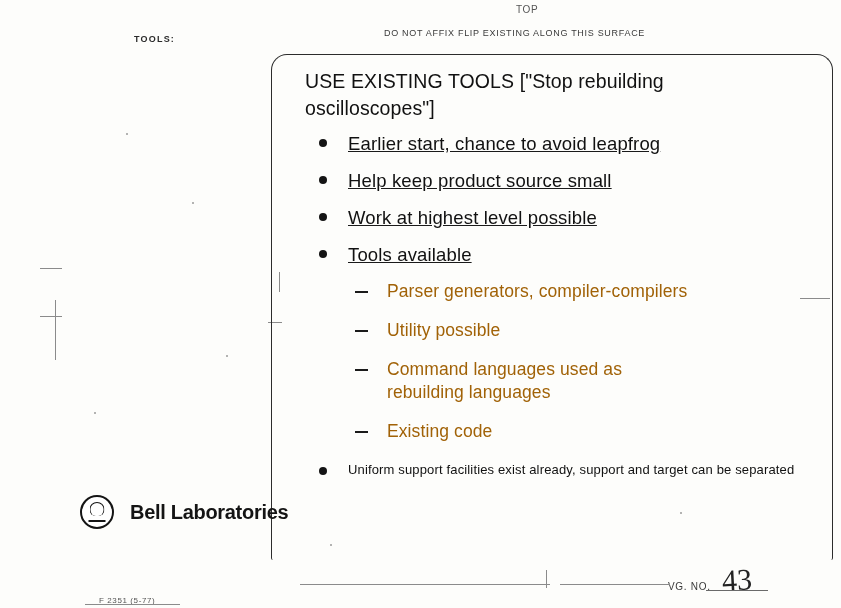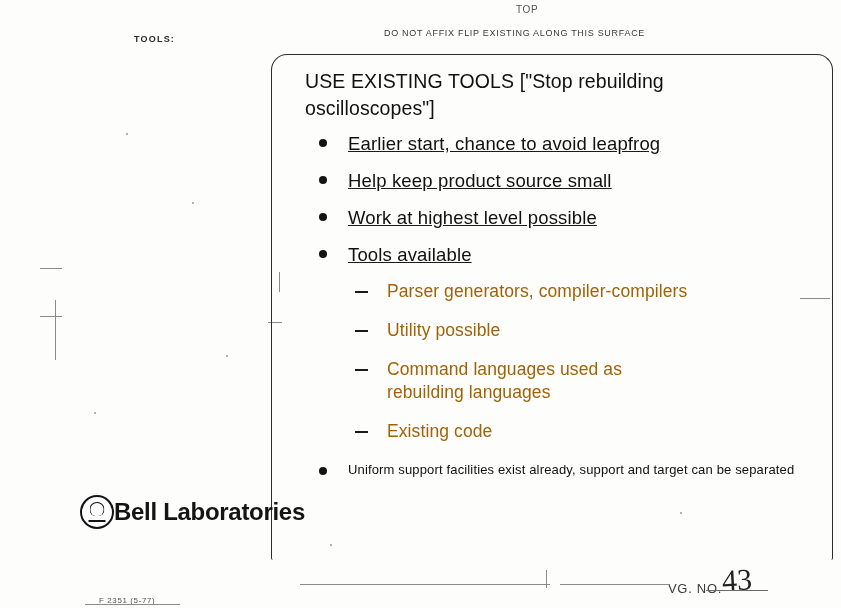--- a/index.html
+++ b/index.html
@@ -55,21 +55,21 @@
     left: 84px;
     top: 596px;
     font-size: 8px;
     letter-spacing: 0.6px;
     color: #555;
     padding-left: 15px;
   }
   #vg-label {
     left: 668px;
     top: 581px;
-    font-size: 13px;
+    font-size: 10px;
     letter-spacing: 0.7px;
     color: #3a3a3a;
   }
   #vg-number {
     left: 722px;
     top: 563px;
     font-size: 30px;
     font-family: "Liberation Serif", serif;
     color: #232323;
     transform: rotate(-3deg);
@@ -233,22 +233,22 @@
     content: "";
     position: absolute;
     left: 50%;
     bottom: 5px;
     transform: translateX(-50%);
     width: 17px;
     height: 1.8px;
     background: #141414;
   }
   #logo-text {
-    margin-left: 0;
-    font-size: 24px;
+    margin-left: 16px;
+    font-size: 20px;
     font-weight: bold;
     letter-spacing: -0.3px;
     color: #141414;
     font-family: "Liberation Sans", sans-serif;
   }
 </style>
 </head>
 <body>
 
 <div class="page">

